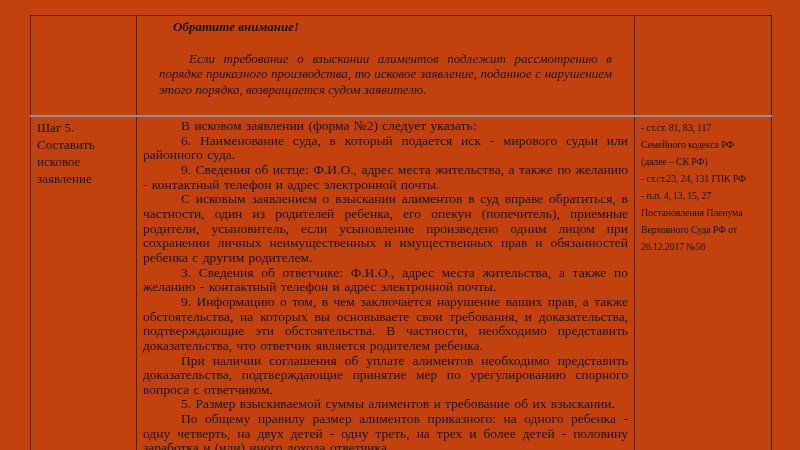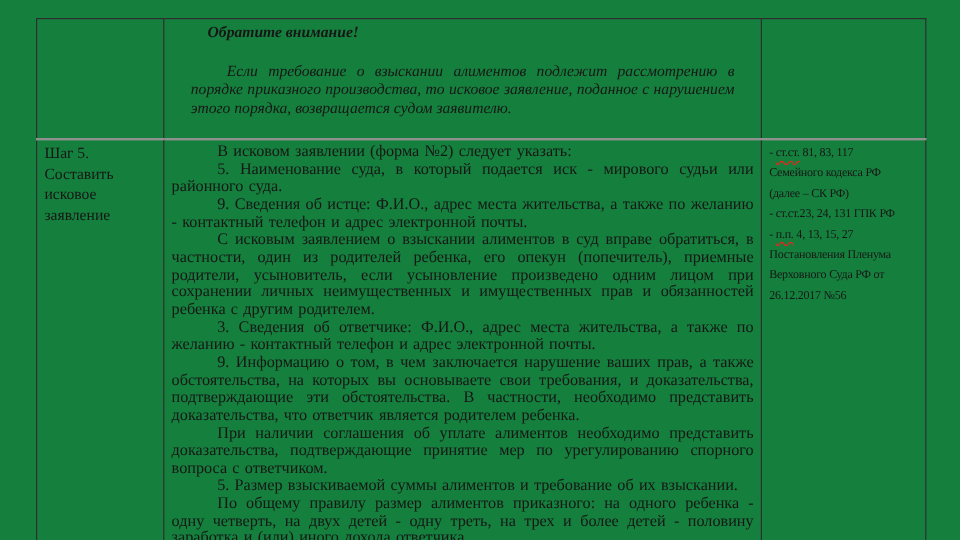--- a/index.html
+++ b/index.html
@@ -4,21 +4,21 @@
 <style>
   html, body {
     margin: 0;
     padding: 0;
     background: #ffffff;
   }
   .page {
     position: relative;
     width: 800px;
     height: 450px;
-    background: #15803d;
+    background: #c2410c;
     overflow: hidden;
     font-family: "Liberation Serif", "DejaVu Serif", serif;
     color: #161616;
   }
   table.doc-table {
     position: absolute;
     left: 30px;
     top: 15px;
     width: 741px;
     height: 425px;
@@ -106,21 +106,21 @@
     </tr>
     <tr class="row-step">
       <td class="cell">
         <div class="step-label">Шаг 5.
 Составить
 исковое
 заявление</div>
       </td>
       <td class="cell">
         <p class="para">В исковом заявлении (форма №2) следует указать:</p>
-        <p class="para">5. Наименование суда, в который подается иск - мирового судьи или районного суда.</p>
+        <p class="para">6. Наименование суда, в который подается иск - мирового судьи или районного суда.</p>
         <p class="para">9. Сведения об истце: Ф.И.О., адрес места жительства, а также по желанию - контактный телефон и адрес электронной почты.</p>
         <p class="para">С исковым заявлением о взыскании алиментов в суд вправе обратиться, в частности, один из родителей ребенка, его опекун (попечитель), приемные родители, усыновитель, если усыновление произведено одним лицом при сохранении личных неимущественных и имущественных прав и обязанностей ребенка с другим родителем.</p>
         <p class="para">3. Сведения об ответчике: Ф.И.О., адрес места жительства, а также по желанию - контактный телефон и адрес электронной почты.</p>
         <p class="para">9. Информацию о том, в чем заключается нарушение ваших прав, а также обстоятельства, на которых вы основываете свои требования, и доказательства, подтверждающие эти обстоятельства. В частности, необходимо представить доказательства, что ответчик является родителем ребенка.</p>
         <p class="para">При наличии соглашения об уплате алиментов необходимо представить доказательства, подтверждающие принятие мер по урегулированию спорного вопроса с ответчиком.</p>
         <p class="para">5. Размер взыскиваемой суммы алиментов и требование об их взыскании.</p>
         <p class="para">По общему правилу размер алиментов приказного: на одного ребенка - одну четверть, на двух детей - одну треть, на трех и более детей - половину заработка и (или) иного дохода ответчика.</p>
         <p class="para">В определенных случаях, например, если ответчик имеет нерегулярный,</p>
       </td>
       <td class="cell refs-cell">

